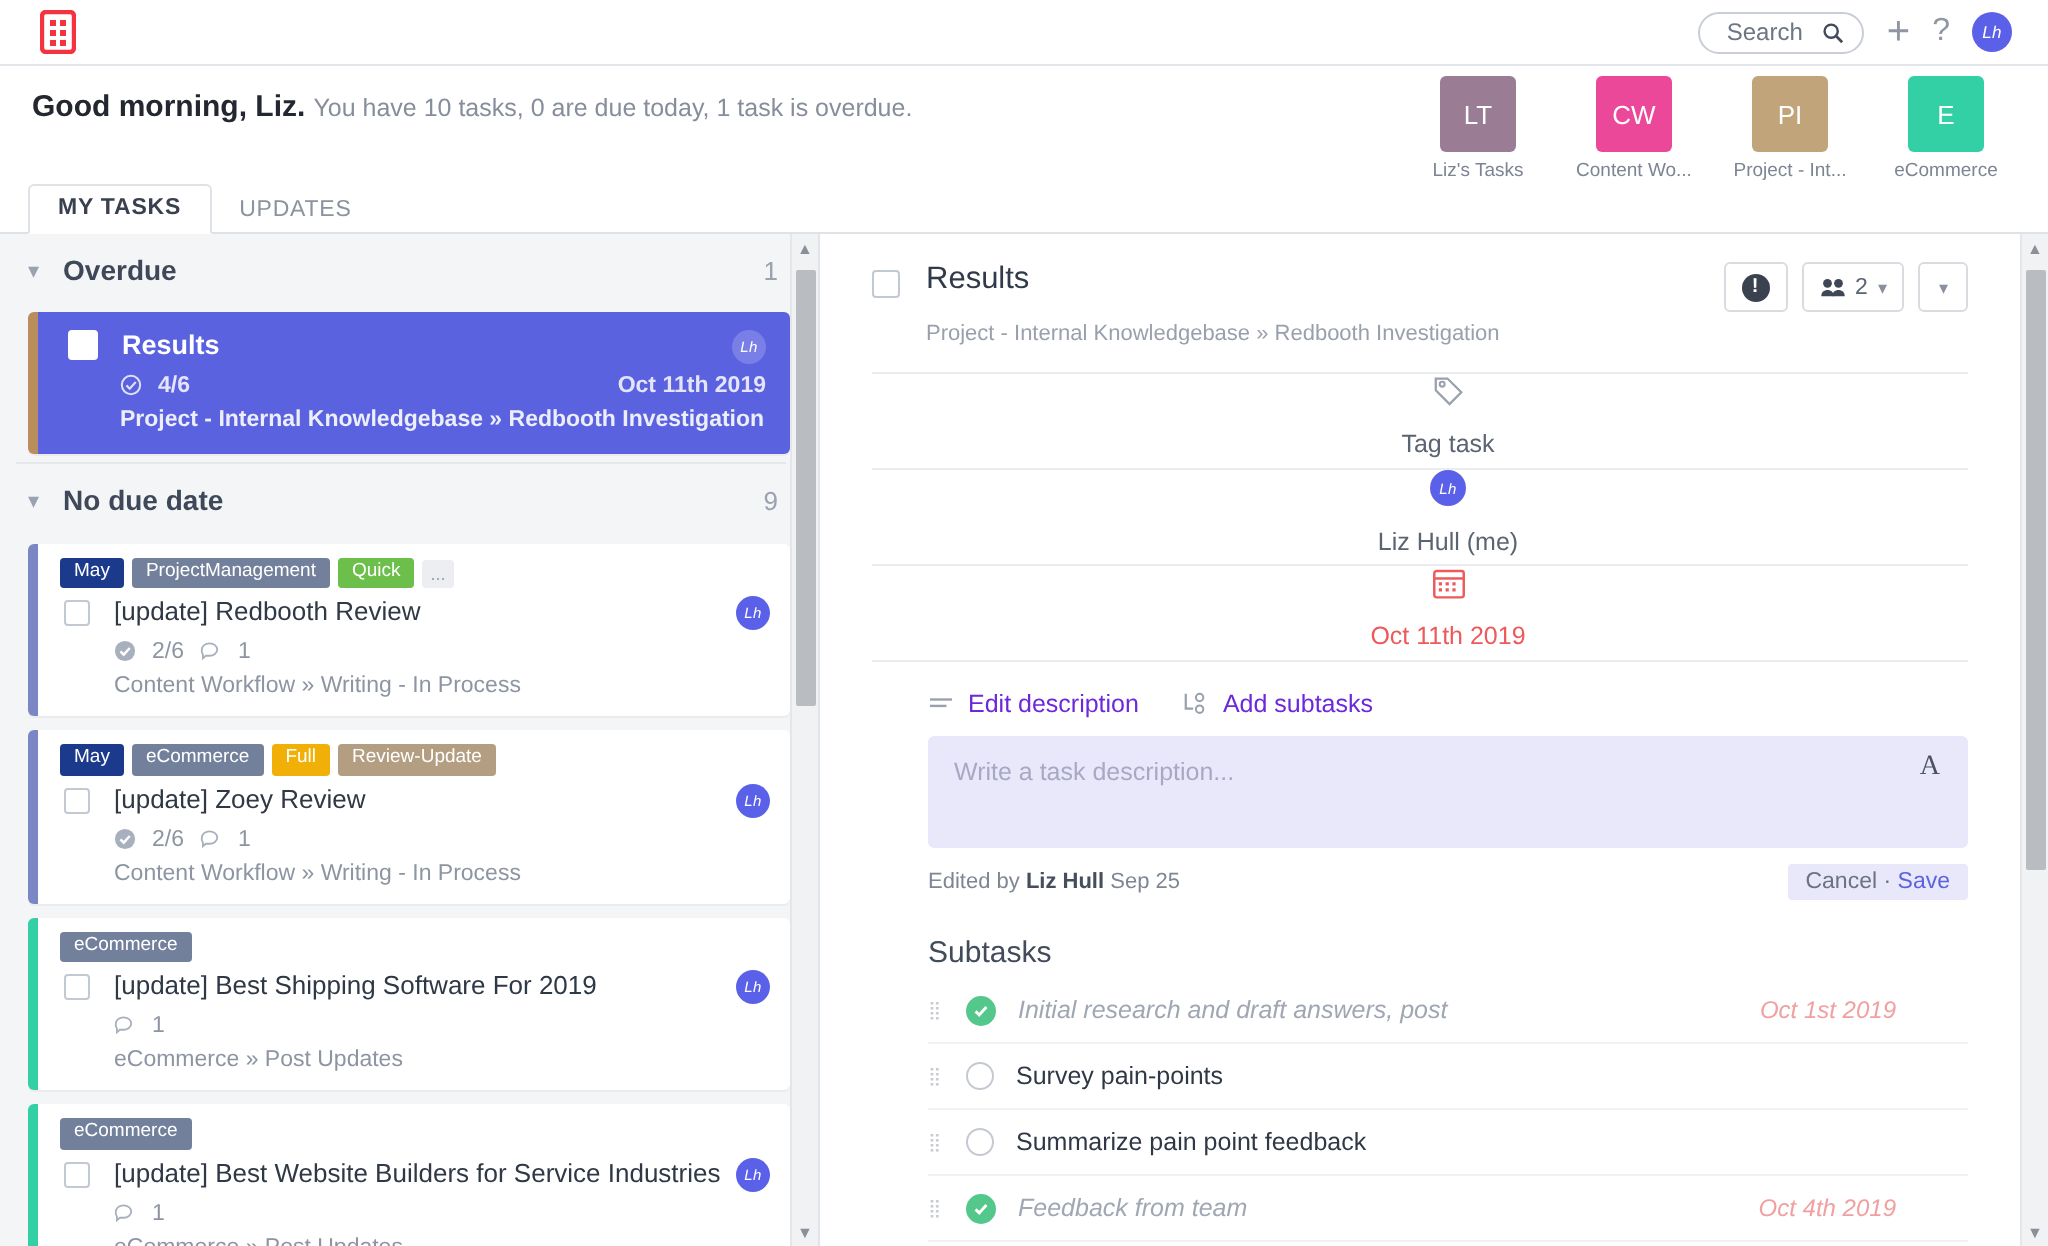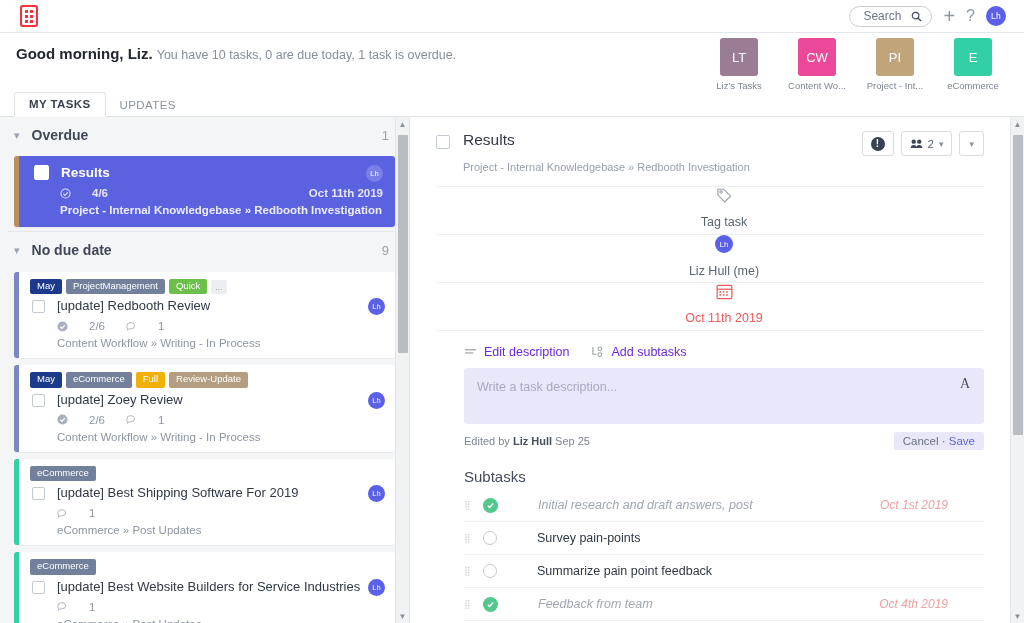--- a/index.html
+++ b/index.html
@@ -36,21 +36,21 @@
     display: flex; align-items: center; gap: 10px;
     border: 1px solid #c9ced6; border-radius: 12px;
     padding: 3px 9px 3px 13px; height: 21px;
   }
   .searchbox span { font-size: 12px; color: #6d7685; }
   .plus-ic { font-size: 20px; color: #8f97a4; line-height: 1; cursor: pointer; font-weight: 300;}
   .help-ic { font-size: 16px; color: #8f97a4; line-height: 1; cursor: pointer; }
   .avatar {
     background: #5b60e8; color: #fff; border-radius: 50%;
     display: flex; align-items: center; justify-content: center;
-    font-size: 8.5px; letter-spacing: .2px;
+    font-size: 8.5px; letter-spacing: .2px; font-style: italic;
   }
   .av-top { width: 20px; height: 20px; }
 
   
   .greetrow {
     flex: 0 0 55px; display: flex; align-items: flex-start;
     padding: 12px 10px 0 16px; position: relative;
   }
   .greet { font-size: 14.5px; line-height: 17px; }
   .greet b { font-weight: bold; color: #23272f; font-size: 15px; }
@@ -117,21 +117,21 @@
     width: 13px; height: 13px; border: 1px solid #c3c9d2; border-radius: 2px;
     background: #fff; flex: 0 0 13px; margin: 2px 12px 0 2px; cursor: pointer;
   }
   .card.selected .cbox { border-color: #fff; width: 15px; height: 15px; flex-basis: 15px; margin-top: 0; }
   .cname { font-size: 13px; color: #2f3845; line-height: 16px; }
   .card.selected .cname { color: #fff; font-weight: bold; font-size: 13.5px; }
   .cav { margin-left: auto; }
   .av-card { width: 17px; height: 17px; font-size: 7.5px; }
   .card.selected .av-card { background: #7a7fe8; }
   .cmeta {
-    display: flex; align-items: center; gap: 21px;
+    display: flex; gap: 8px;
     font-size: 11.5px; color: #8d95a2; margin: 5px 0 0 27px;
   }
   .card.selected .cmeta { color: #e4e5fb; font-weight: bold; margin-left: 28px; }
   .cmeta .due { margin-left: auto; }
   .cpath { font-size: 11.5px; color: #8d95a2; margin: 5px 0 0 27px; }
   .card.selected .cpath { color: #eceefc; margin-left: 28px; font-weight: bold; }
   .ic-check, .ic-cmt { width: 11px; height: 11px; display: inline-block; vertical-align: -1px; }
 
   
   .scrollbar {
@@ -191,21 +191,21 @@
   .csbtns { margin-left: auto; background: #e9e8fa; border-radius: 2px; padding: 3px 9px; font-size: 11.5px; color: #6b7280; }
   .csbtns .sv { color: #5b62e0; cursor: pointer; }
   .csbtns .cc { cursor: pointer; }
 
   .subhdr { font-size: 15px; color: #434c5a; margin: 18px 0 4px 28px; }
   .strow {
     display: flex; align-items: center; gap: 11px; height: 33px;
     margin-left: 28px; border-bottom: 1px solid #f0f1f3; padding-right: 36px;
   }
   .grip { color: #c7cbd2; font-size: 9px; letter-spacing: 1px; line-height: 6px; width: 8px; cursor: grab; }
-  .stname { font-size: 12.5px; color: #2f3845; margin-left: 29px; }
+  .stname { font-size: 12.5px; color: #2f3845; }
   .strow.done .stname { color: #a0a7b2; font-style: italic; }
   .stdate { margin-left: auto; font-size: 12px; color: #f0a0a0; font-style: italic; }
   .ck-done { width: 15px; height: 15px; border-radius: 50%; background: #54c88a;
     display: flex; align-items: center; justify-content: center; flex: 0 0 15px; cursor: pointer;}
   .ck-open { width: 14px; height: 14px; border-radius: 50%; border: 1.5px solid #c5cad2;
     flex: 0 0 14px; background: #fff; cursor: pointer; }
 </style>
 </head>
 <body>
 

